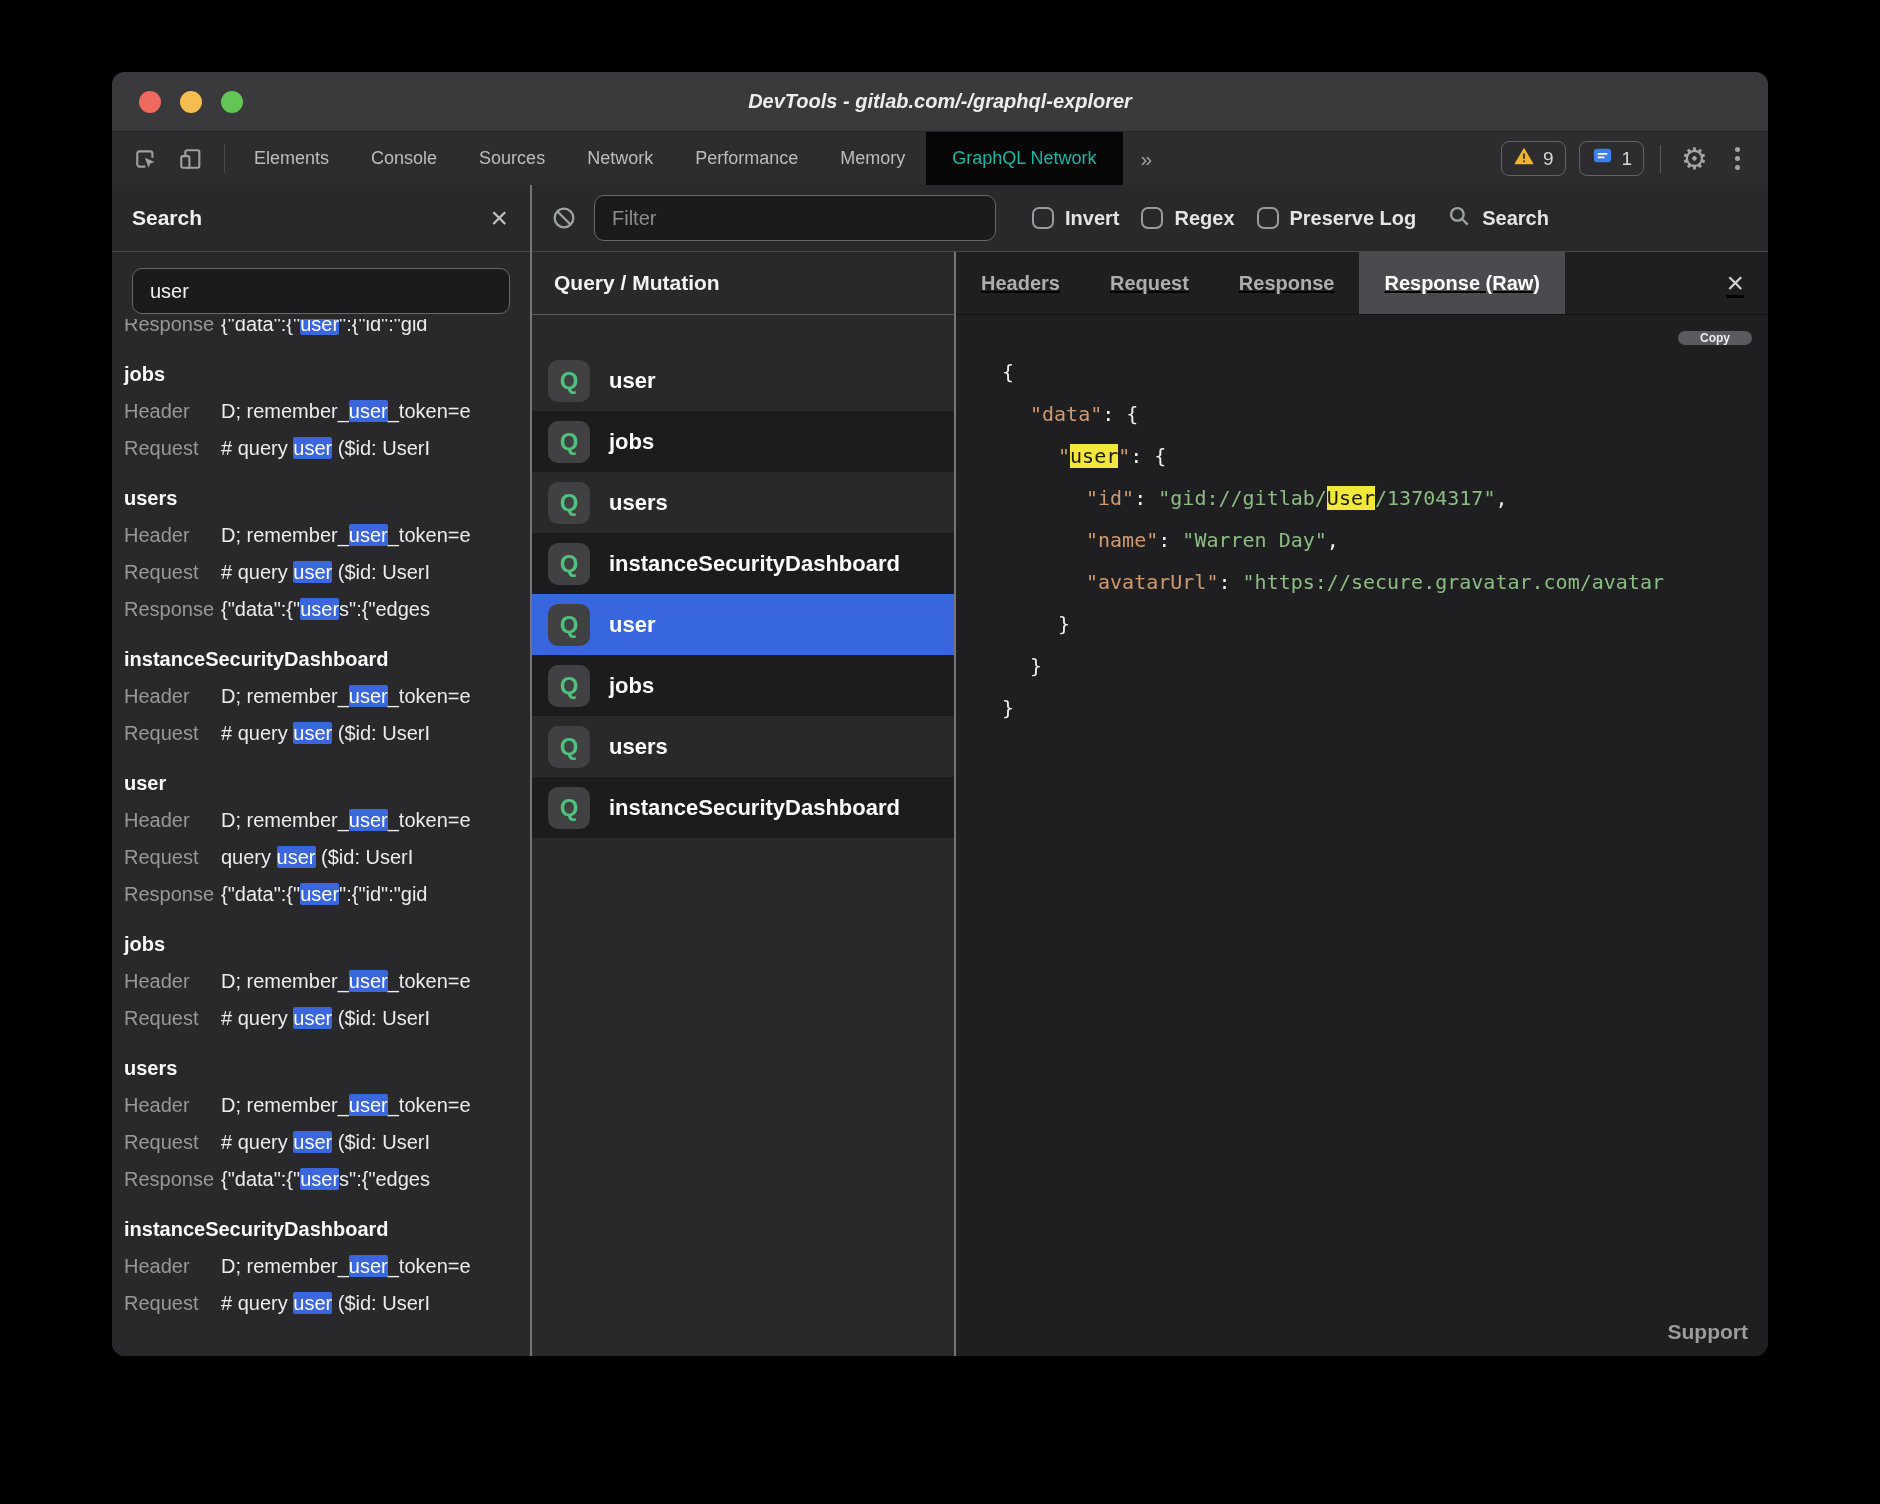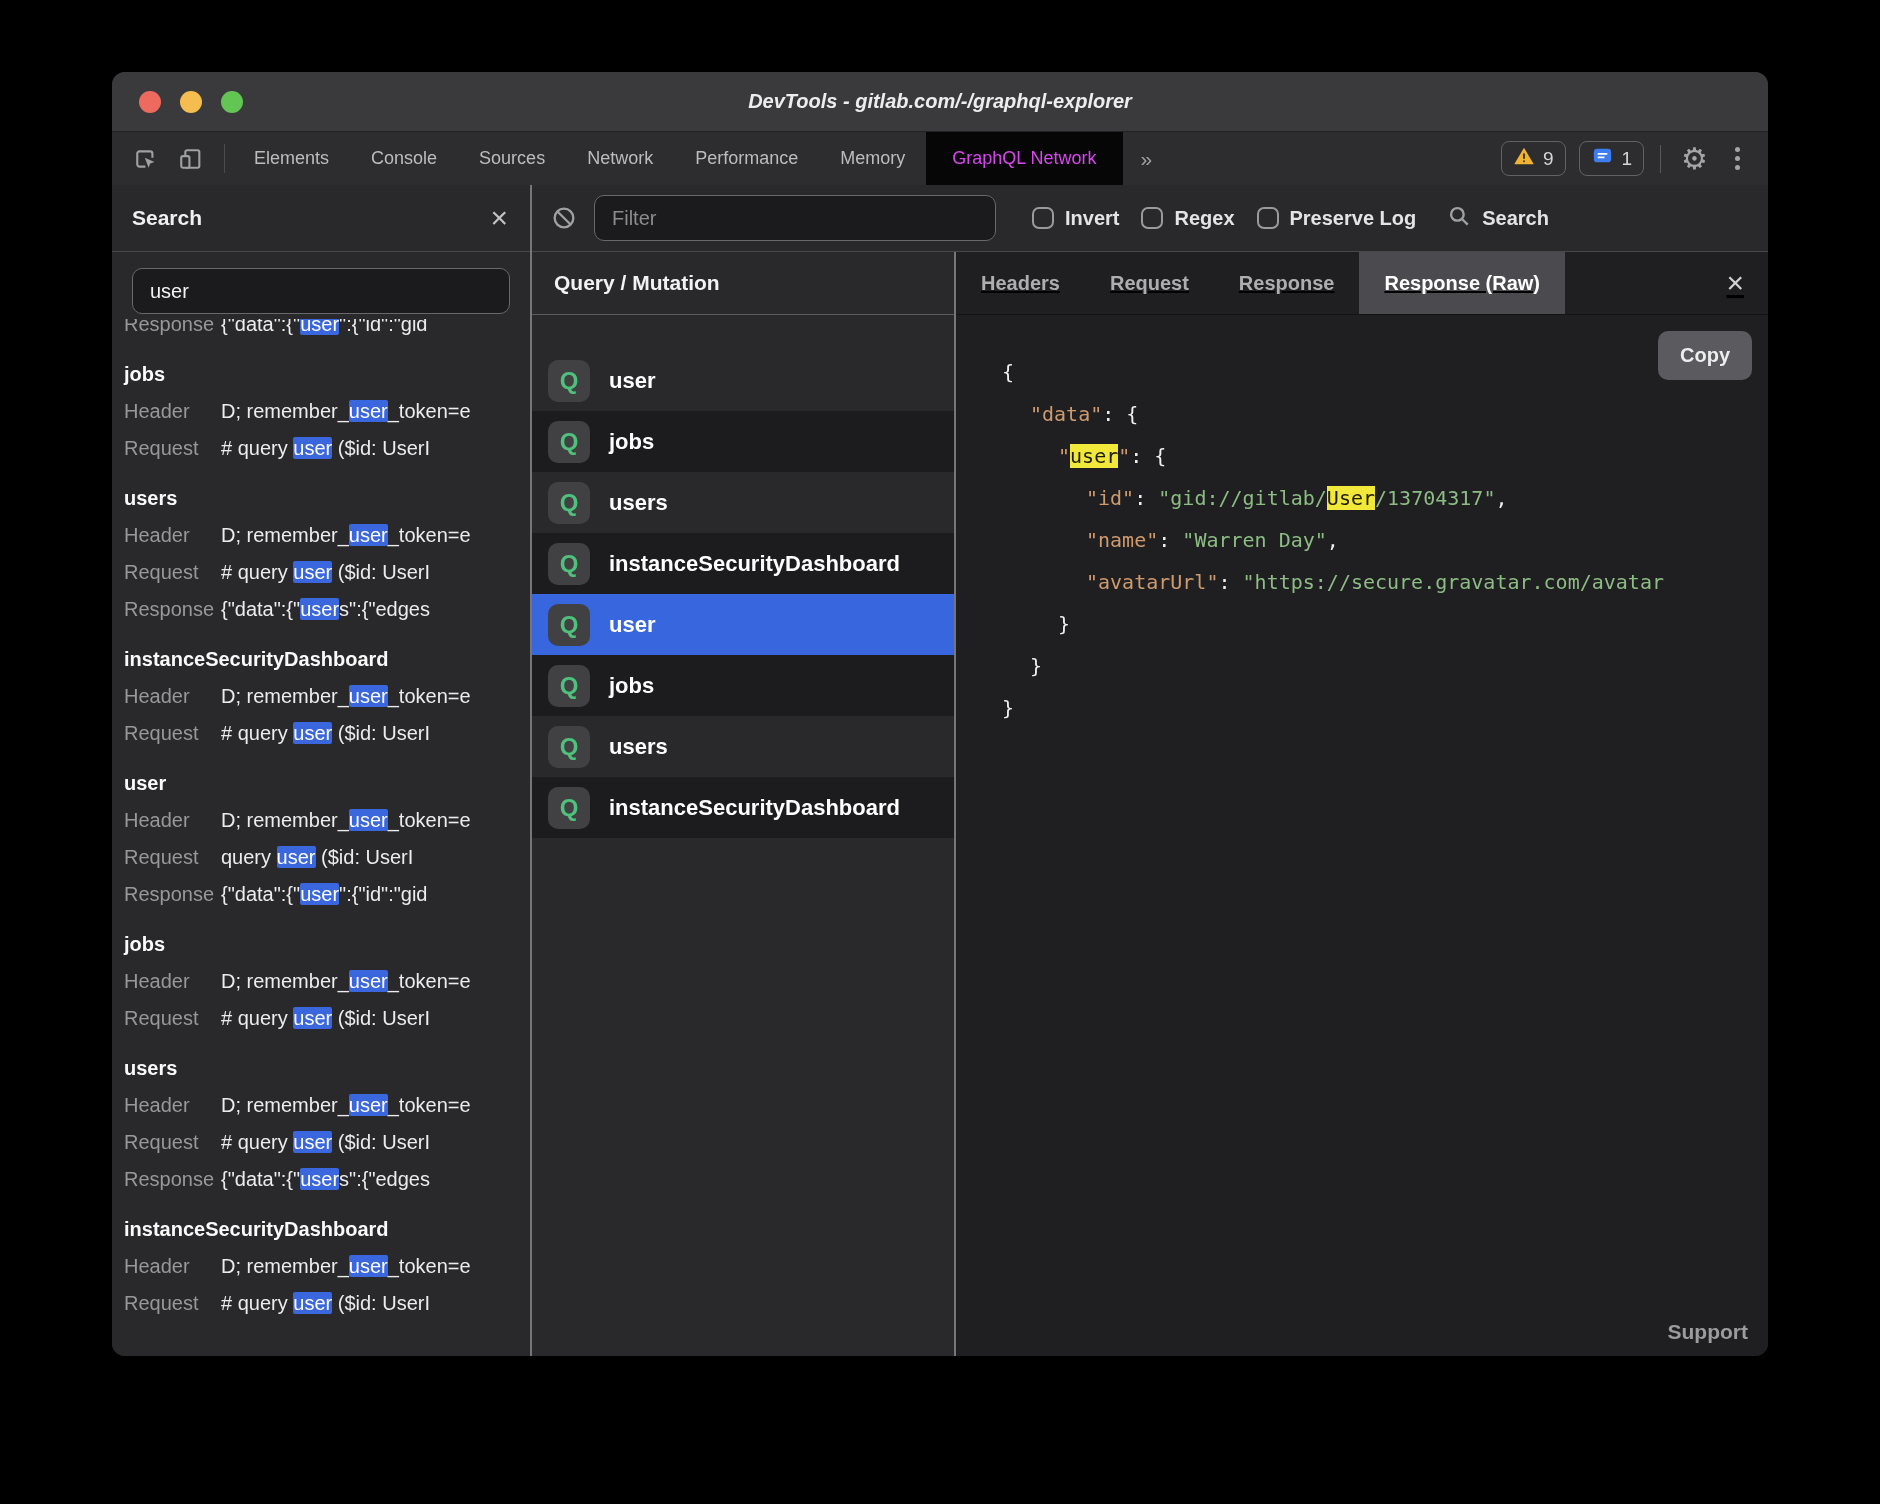--- a/index.html
+++ b/index.html
@@ -17,21 +17,21 @@
   .light.green { background:var(--traffic-green,#62c554); }
   .win-title { font-size:20px; font-weight:bold; color:#ededee; }
 
   
   .tabbar { height:53px; background:#2d2d2f; display:flex; align-items:stretch; flex:0 0 auto; }
   .tab-icons { display:flex; align-items:center; gap:16px; padding:0 12px 0 20px; }
   .tab-icons svg { display:block; }
   .tabbar-sep { width:1px; background:#4a4a4c; margin:12px 8px; }
   .tabs-inactive { display:flex; align-items:stretch; }
   .tab { display:flex; align-items:center; padding:0 21px; font-size:18px; color:#bcbcbe; white-space:nowrap; }
-  .tab.active { background:#060607; color:#d946ef; padding:4px 26px; }
+  .tab.active { background:#060607; color:#14b8a6; padding:4px 26px; }
   .chevron { display:flex; align-items:center; padding:0 18px; color:#9fa0a2; font-size:21px; letter-spacing:-2px; }
   .tabbar-right { margin-left:auto; display:flex; align-items:center; gap:13px; padding-right:18px; }
   .badge { display:flex; align-items:center; gap:8px; height:35px; border:1px solid #626264; border-radius:8px;
            padding:0 11px; color:#d6d6d8; font-size:19px; }
   .vert-sep { width:1px; height:28px; background:#58585a; margin:0 3px; }
   .gear { font-size:30px; color:#a5a5a7; line-height:1; padding:0 4px; }
   .dots { display:flex; flex-direction:column; gap:4px; padding:0 10px; }
   .dots span { width:5px; height:5px; border-radius:50%; background:#a5a5a7; display:block; }
 
   
@@ -91,22 +91,22 @@
   .d-tab { display:flex; align-items:center; padding:0 25px; font-size:20px; font-weight:bold; color:#aeaeb0; white-space:nowrap; }
   .d-tab.active { background:#4b4b4f; color:#ffffff; }
   .d-close { margin-left:auto; display:flex; align-items:center; padding:0 24px; color:#d2d2d4; font-size:30px; font-weight:300; }
   .detail-body { flex:1; position:relative; min-height:0; overflow:hidden; }
   .json-content { padding:36px 0 0 46px; font-family:"DejaVu Sans Mono",monospace; font-size:20px; }
   .json-line { line-height:42px; white-space:pre; color:#f0f0f2; }
   .tk-p { color:#f0f0f2; }
   .tk-k { color:var(--json-key,#cf9b6e); }
   .tk-s { color:var(--json-string,#8cbd82); }
   .tk-h { background:var(--highlight-yellow,#f2e83a); color:#1c1c00; }
-  .copy-btn { position:absolute; top:16px; right:16px; background:#5a5a5f; color:#ededef; font-size:20px; font-weight:bold;
-              border:none; border-radius:10px; padding:13px 22px; font-family:inherit; }
+  .copy-btn { position:absolute; top:16px; right:16px; background:#5a5a5f; color:#ededef; font-size:12px; font-weight:bold;
+              border:none; border-radius:10px; padding:0 22px; font-family:inherit; }
   .support { position:absolute; right:20px; bottom:12px; color:#9c9c9e; font-size:21px; font-weight:bold; }
 </style>
 </head>
 <body>
 
 <div class="window">
 
   <div class="titlebar">
     <div class="lights">
       <span class="light red"></span>

